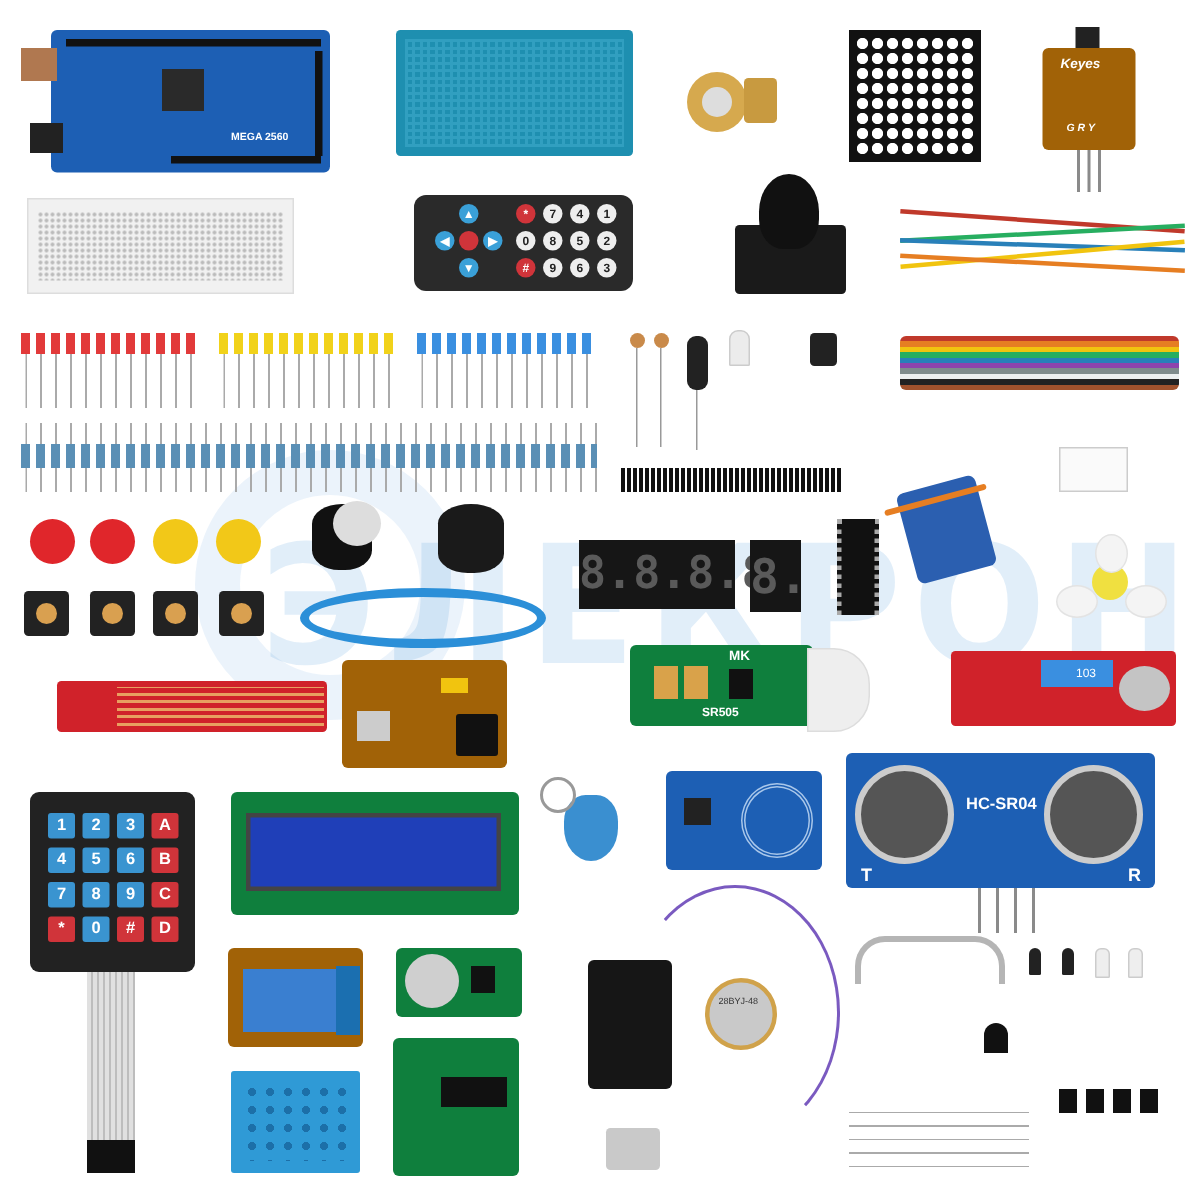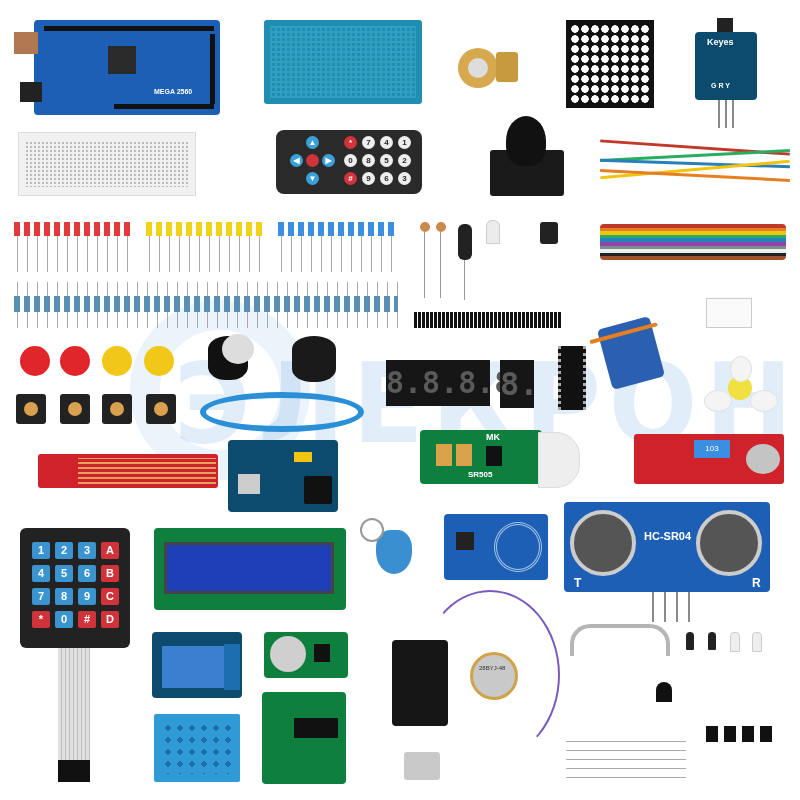--- a/index.html
+++ b/index.html
@@ -1,21 +1,21 @@
 <!DOCTYPE html>
 <html><head>
 <meta charset="utf-8">
 <style>
   html,body{margin:0;padding:0;background:#fff;}
   body{width:800px;height:800px;position:relative;overflow:hidden;font-family:"Liberation Sans",sans-serif;}
   .abs{position:absolute;}
   .pcb-blue{background:#1d5fb4;border-radius:4px;}
   .pcb-green{background:#0f7f3d;border-radius:4px;}
   .pcb-red{background:#d0222a;border-radius:3px;}
-  .pcb-black{background:#0c4a6e;border-radius:4px;}
+  .pcb-black{background:#a16207;border-radius:4px;font-style:italic;}
   .chip{background:#2a2a2a;}
   .pin{position:absolute;background:#8a8a8a;}
   .label{color:#fff;font-weight:bold;position:absolute;white-space:nowrap;}
   .watermark{position:absolute;color:rgba(90,160,220,0.18);font-weight:bold;font-size:120px;letter-spacing:8px;font-family:"DejaVu Sans",sans-serif;}
   .led-leg{position:absolute;width:1px;background:#999;}
   .key{position:absolute;width:18px;height:17px;border-radius:2px;color:#fff;font-size:11px;font-weight:bold;text-align:center;line-height:17px;}
   .key-blue{background:#3a94d0;}
   .key-red{background:#d0343a;}
   .ir-btn{position:absolute;width:13px;height:13px;border-radius:50%;background:#eee;color:#222;font-size:8px;text-align:center;line-height:13px;font-weight:bold;}
   .seg{position:absolute;background:#161616;color:#5a5a5a;font-family:"DejaVu Sans Mono",monospace;font-weight:bold;text-align:center;}
@@ -162,21 +162,21 @@
 <div class="abs pcb-green" style="left:420px;top:430px;width:122px;height:54px;">
   <div class="label" style="left:66px;top:2px;font-size:9px;">MK</div>
   <div class="label" style="left:48px;top:40px;font-size:8px;">SR505</div>
   <div class="abs" style="left:16px;top:14px;width:16px;height:22px;background:#d9a24a;"></div>
   <div class="abs" style="left:36px;top:14px;width:16px;height:22px;background:#d9a24a;"></div>
   <div class="abs" style="left:66px;top:16px;width:16px;height:20px;background:#111;"></div>
   <div class="abs" style="left:118px;top:2px;width:40px;height:54px;border-radius:0 24px 24px 0;background:#eee;border:1px solid #ddd;"></div>
 </div>
 
 <div class="abs pcb-red" style="left:634px;top:434px;width:150px;height:50px;">
-  <div class="abs" style="left:60px;top:6px;width:36px;height:18px;background:#3a8fe0;color:#fff;font-size:8px;text-align:center;line-height:18px;">103</div>
+  <div class="abs" style="left:60px;top:6px;width:36px;height:18px;background:#3a8fe0;color:#fff;font-size:8px;text-align:center;line-height:18px;padding-left:12px;">103</div>
   <div class="abs" style="left:112px;top:10px;width:34px;height:30px;border-radius:50%;background:#c4c4c4;"></div>
 </div>
 
 <div class="abs" style="left:20px;top:528px;width:110px;height:120px;background:#222;border-radius:6px;">
   <div class="key key-blue" style="left:12px;top:14px;">1</div>
   <div class="key key-blue" style="left:35px;top:14px;">2</div>
   <div class="key key-blue" style="left:58px;top:14px;">3</div>
   <div class="key key-red" style="left:81px;top:14px;">A</div>
   <div class="key key-blue" style="left:12px;top:37px;">4</div>
   <div class="key key-blue" style="left:35px;top:37px;">5</div>

